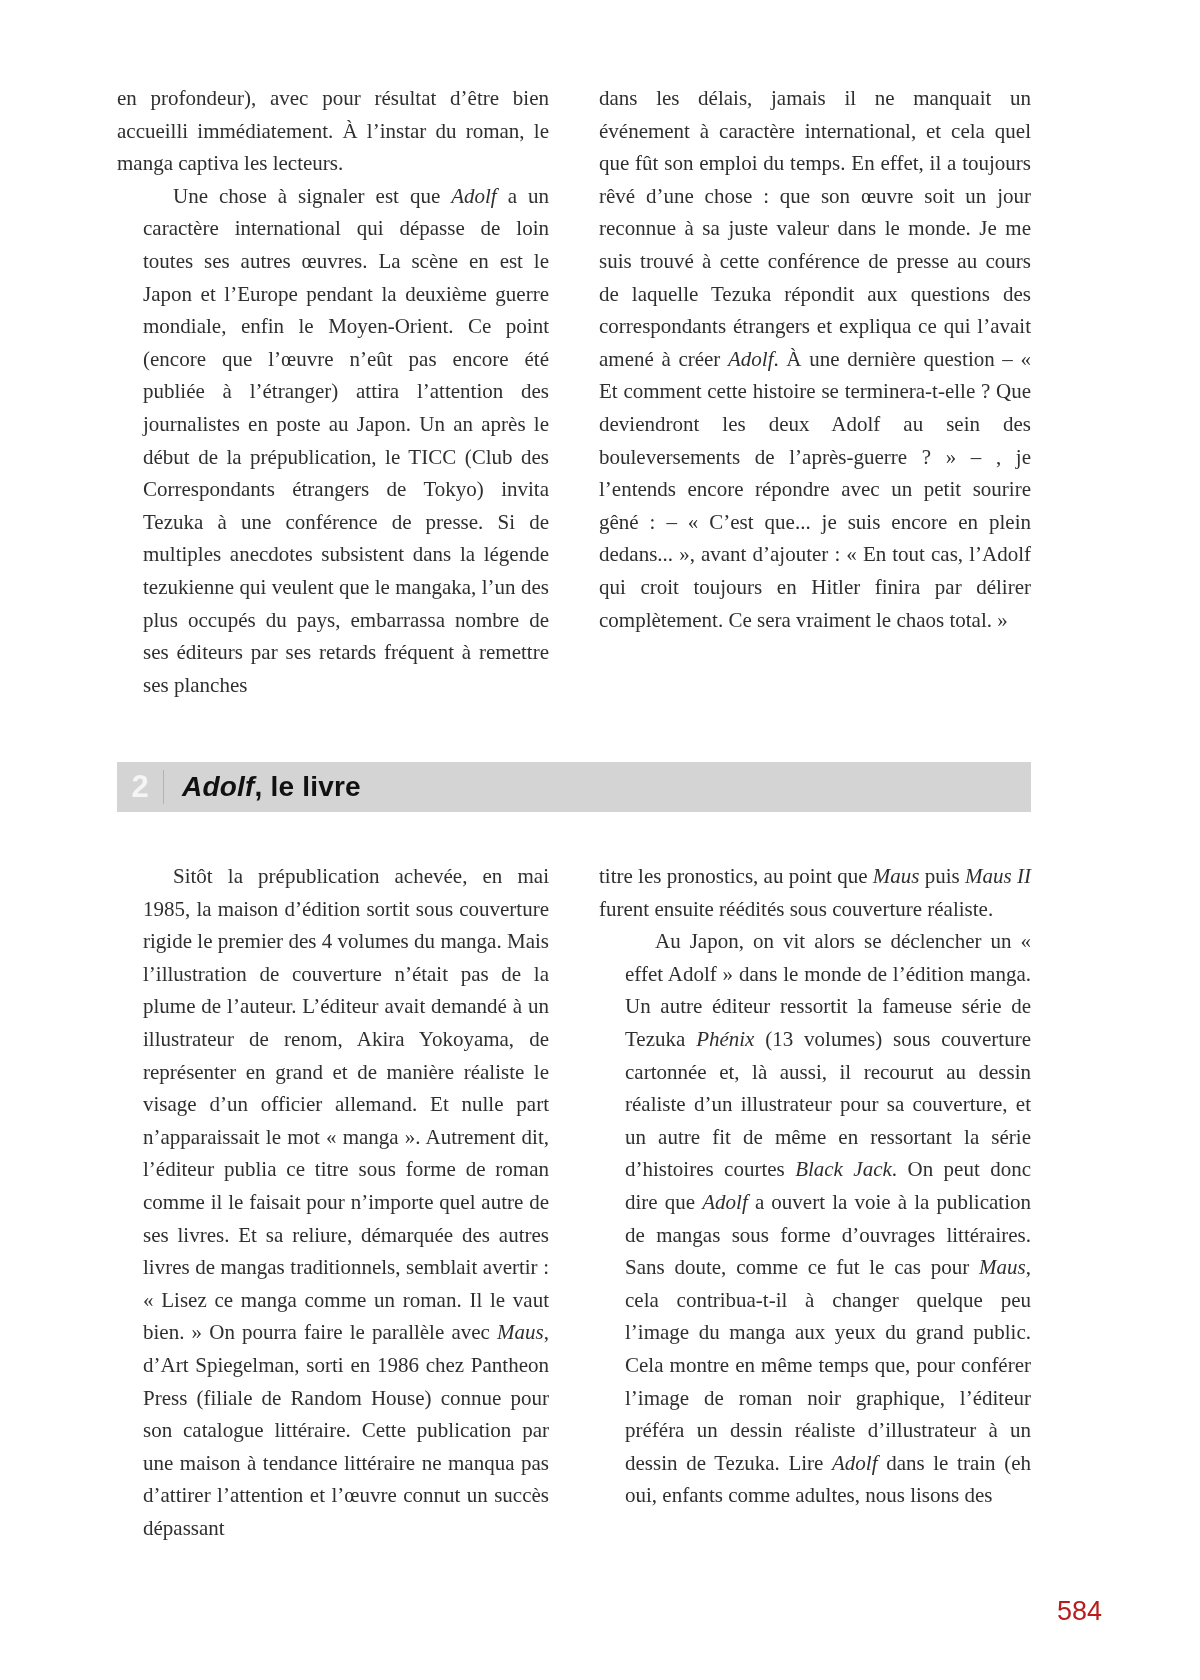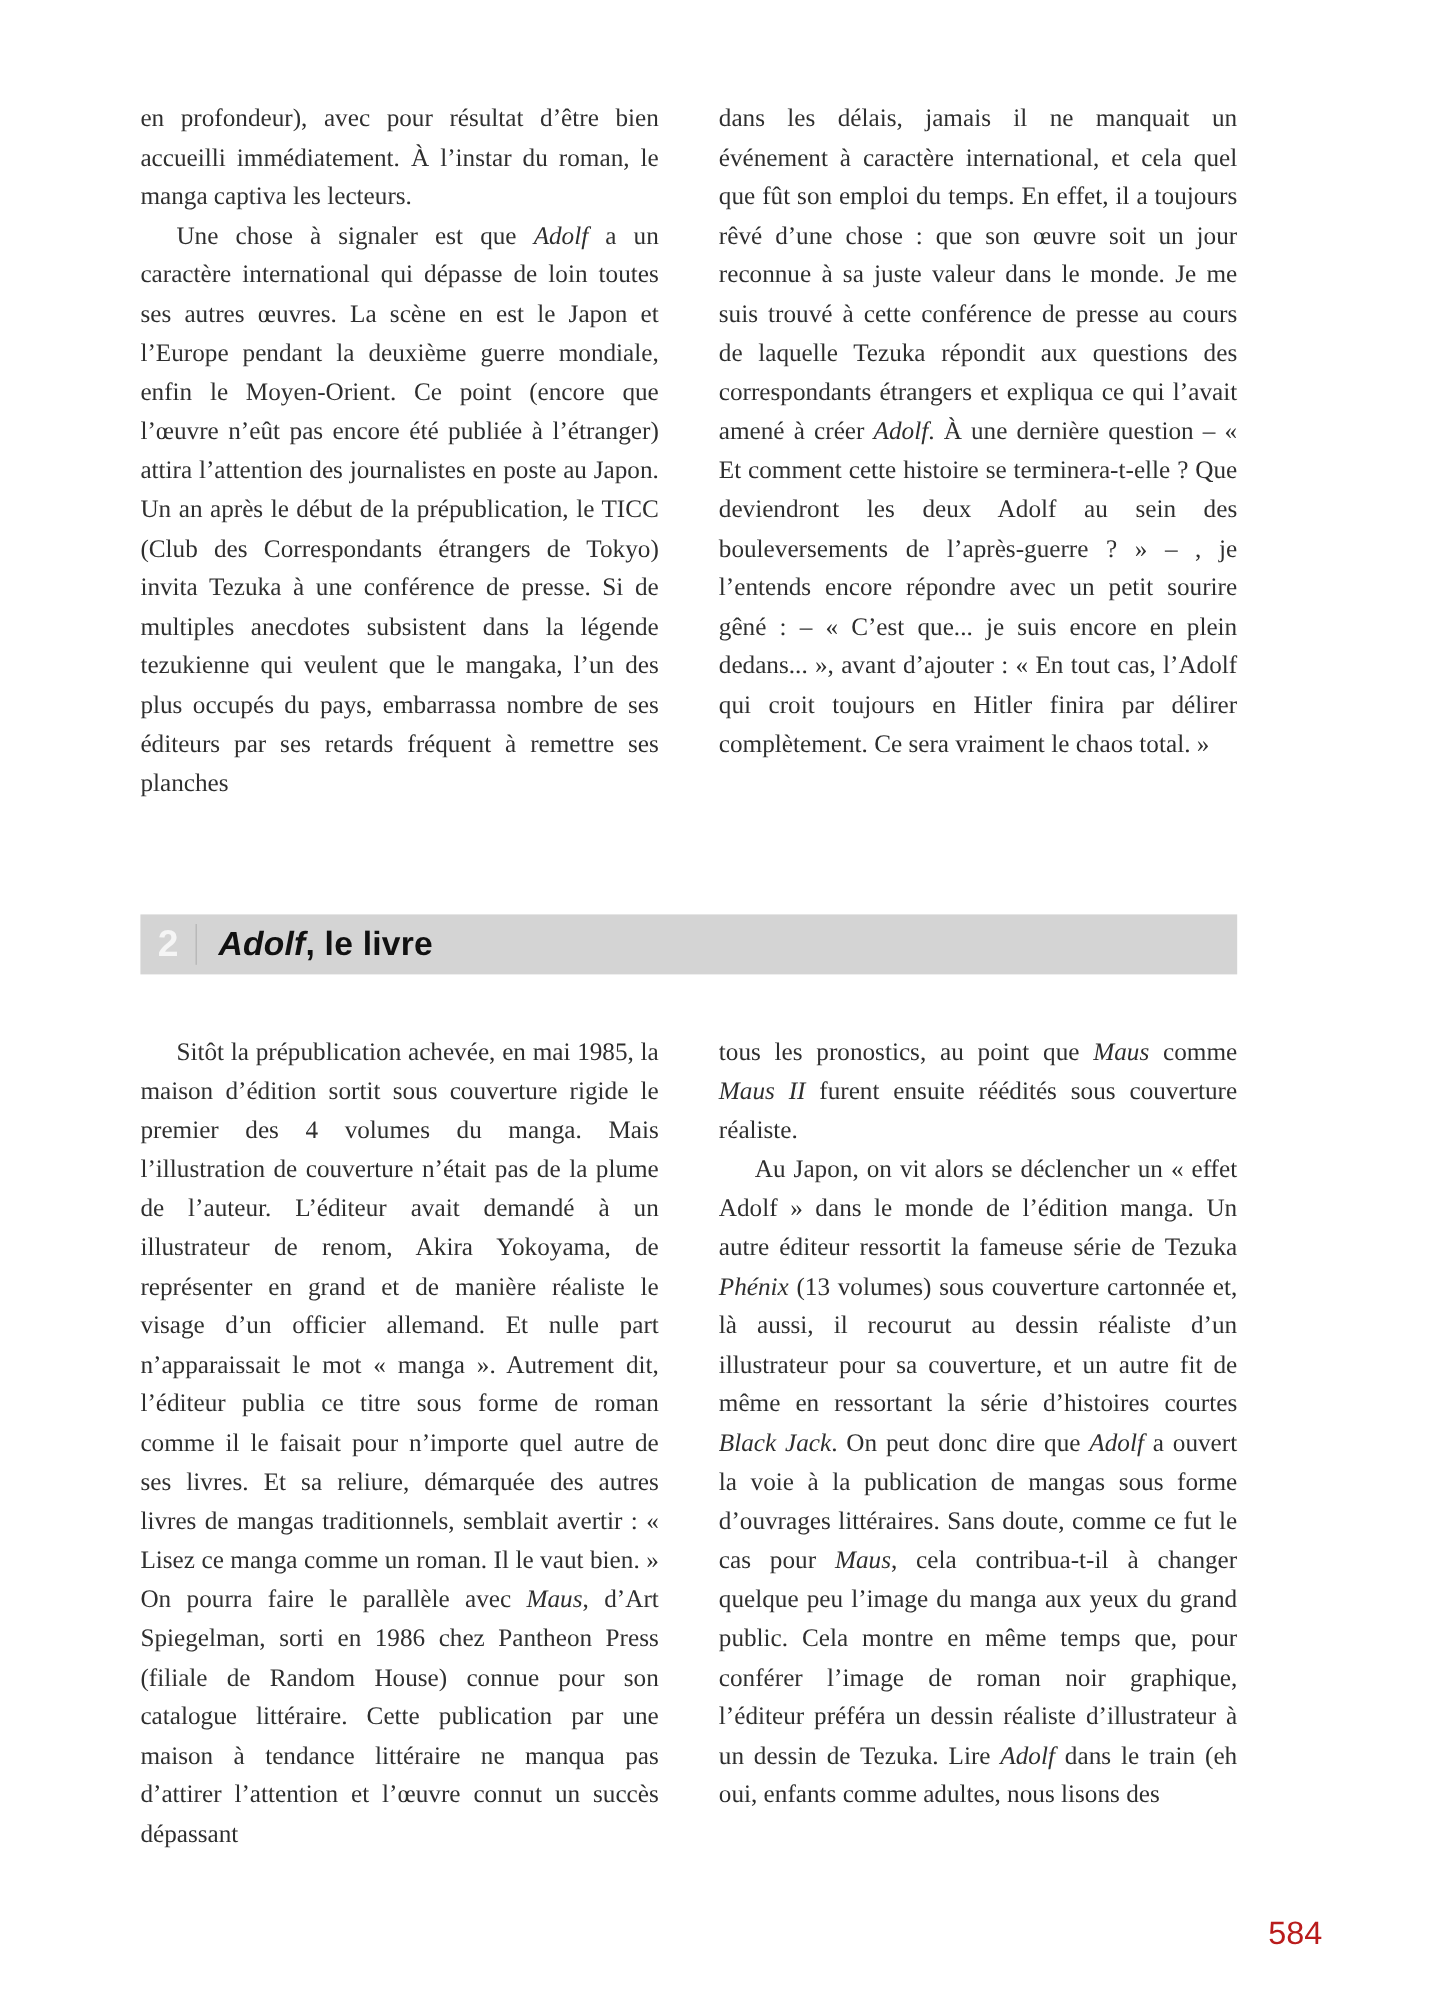--- a/index.html
+++ b/index.html
@@ -22,21 +22,21 @@
   .two-col { display: flex; gap: 50px; }
   .col { width: 432px; }
   .top-section { height: 680px; }
   .body-section { margin-top: 48px; height: 715px; justify-content: flex-end; }
   p {
     margin: 0;
     font-size: 21px;
     line-height: 32.6px;
     text-align: justify;
   }
-  p.indent { text-indent: 30px; }
+  p.indent { text-indent: 30px; margin-left: 26px; }
   p em { font-style: italic; }
   .section-bar {
     height: 50px;
     background: #d4d4d4;
     display: flex;
     align-items: center;
     font-family: "Liberation Sans", sans-serif;
   }
   .sec-num {
     color: #f5f5f5;
@@ -89,21 +89,21 @@
       <span class="sec-num">2</span>
       <span class="sec-divider"></span>
       <h2 class="sec-title"><em>Adolf</em><span>, le livre</span></h2>
     </header>
 
     <section class="two-col body-section">
       <div class="col">
           <p class="indent"><span>Sitôt la prépublication achevée, en mai 1985, la maison d’édition sortit sous couverture rigide le premier des 4 volumes du manga. Mais l’illustration de couverture n’était pas de la plume de l’auteur. L’éditeur avait demandé à un illustrateur de renom, Akira Yokoyama, de représenter en grand et de manière réaliste le visage d’un officier allemand. Et nulle part n’apparaissait le mot « manga ». Autrement dit, l’éditeur publia ce titre sous forme de roman comme il le faisait pour n’importe quel autre de ses livres. Et sa reliure, démarquée des autres livres de mangas traditionnels, semblait avertir : « Lisez ce manga comme un roman. Il le vaut bien. » On pourra faire le parallèle avec </span><em>Maus</em><span>, d’Art Spiegelman, sorti en 1986 chez Pantheon Press (filiale de Random House) connue pour son catalogue littéraire. Cette publication par une maison à tendance littéraire ne manqua pas d’attirer l’attention et l’œuvre connut un succès dépassant</span></p>
         </div>
       <div class="col">
-          <p><span>tous les pronostics, au point que </span><em>Maus</em><span> comme </span><em>Maus II</em><span> furent ensuite réédités sous couverture réaliste.</span></p>
+          <p><span>titre les pronostics, au point que </span><em>Maus</em><span> puis </span><em>Maus II</em><span> furent ensuite réédités sous couverture réaliste.</span></p>
           <p class="indent"><span>Au Japon, on vit alors se déclencher un « effet Adolf » dans le monde de l’édition manga. Un autre éditeur ressortit la fameuse série de Tezuka </span><em>Phénix</em><span> (13 volumes) sous couverture cartonnée et, là aussi, il recourut au dessin réaliste d’un illustrateur pour sa couverture, et un autre fit de même en ressortant la série d’histoires courtes </span><em>Black Jack</em><span>. On peut donc dire que </span><em>Adolf</em><span> a ouvert la voie à la publication de mangas sous forme d’ouvrages littéraires. Sans doute, comme ce fut le cas pour </span><em>Maus</em><span>, cela contribua-t-il à changer quelque peu l’image du manga aux yeux du grand public. Cela montre en même temps que, pour conférer l’image de roman noir graphique, l’éditeur préféra un dessin réaliste d’illustrateur à un dessin de Tezuka. Lire </span><em>Adolf</em><span> dans le train (eh oui, enfants comme adultes, nous lisons des</span></p>
         </div>
     </section>
 
   </div>
 
   <div class="page-number">584</div>
 </div>
 
 </body></html>

